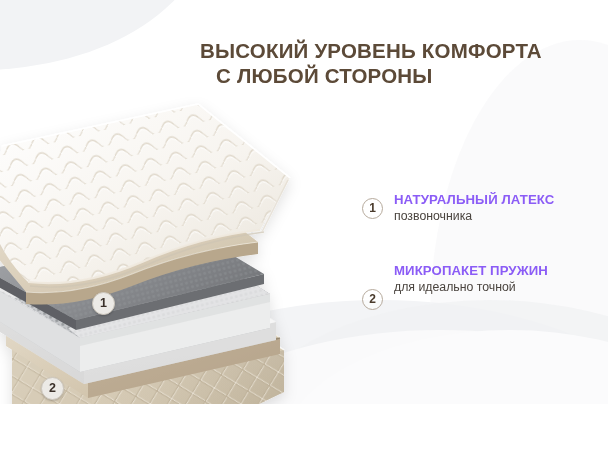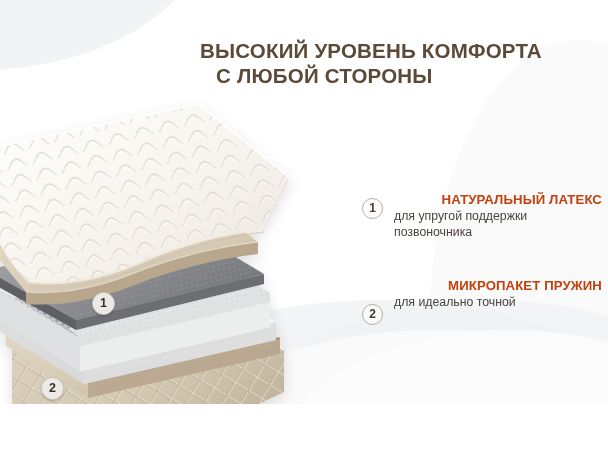--- a/index.html
+++ b/index.html
@@ -86,25 +86,24 @@
     font-weight: bold;
     color: #4a3b2c;
     text-align: center;
     line-height: 19px;
     background: rgba(255,255,255,.6);
   }
   .legend-badge.two { top: 26px; }
   .legend-head {
     font-size: 13.2px;
     font-weight: bold;
-    color: #c2410c;
+    color: #8b5cf6;
     letter-spacing: .1px;
     line-height: 16px;
     margin-bottom: 1px;
-    text-align: right;
   }
   .legend-sub {
     font-size: 12.3px;
     color: #4a443f;
     line-height: 15.5px;
   }
 
   
   .mattress { position: absolute; left: -8px; top: 92px; width: 350px; height: 340px; }
   .mattress svg { display: block; }
@@ -282,21 +281,20 @@
     <div class="img-badge badge-a">1</div>
     <div class="img-badge badge-b">2</div>
     <div class="img-badge badge-c">1</div>
   </div>
 
   <div class="legend">
 
     <div class="legend-item">
       <div class="legend-badge">1</div>
       <div class="legend-head">НАТУРАЛЬНЫЙ ЛАТЕКС</div>
-      <div class="legend-sub">для упругой поддержки</div>
       <div class="legend-sub">позвоночника</div>
     </div>
 
     <div class="legend-item">
       <div class="legend-badge two">2</div>
       <div class="legend-head">МИКРОПАКЕТ ПРУЖИН</div>
       <div class="legend-sub">для идеально точной</div>
     </div>
 
   </div>

